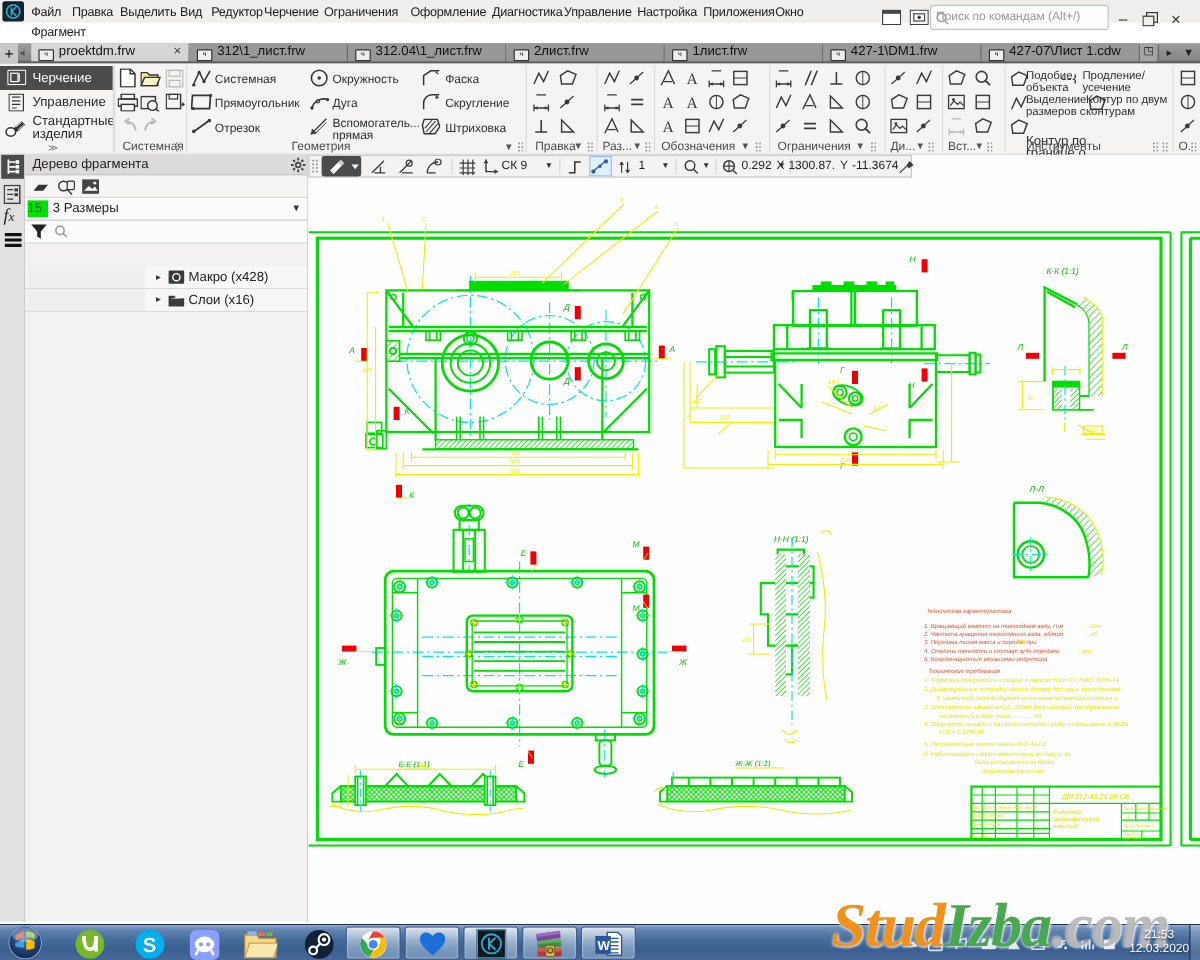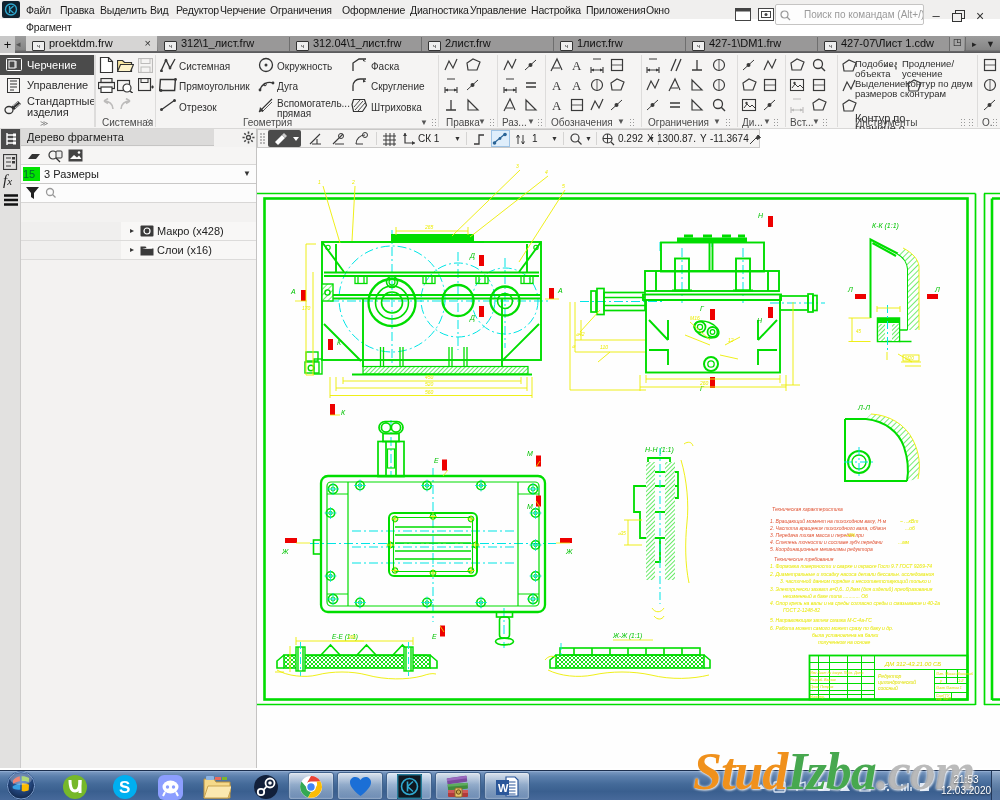--- a/index.html
+++ b/index.html
@@ -3,21 +3,21 @@
 <meta charset="utf-8">
 <style>
 *{margin:0;padding:0;box-sizing:border-box}
 html,body{width:1000px;height:800px;overflow:hidden}
 body{position:relative;font-family:"Liberation Sans",sans-serif;background:#fff;font-size:12px}
 .abs{position:absolute}
 
 #menubar{left:0;top:0;width:1000px;height:19px;background:#f0efee;position:absolute}
 #menubar .mi{position:absolute;top:4px;color:#1c1c1c;font-size:10.5px;letter-spacing:-0.2px}
 #logo{position:absolute;left:2px;top:1px;width:18px;height:17px;background:#10222e;border-radius:2px}
-#srch{position:absolute;left:775px;top:4px;width:149px;height:21px;border:1px solid #c5c4c3;background:#fdfdfd;border-radius:2px;color:#9a9a9a;font-size:10px;line-height:19px;padding-left:28px;white-space:nowrap;overflow:hidden}
+#srch{position:absolute;left:775px;top:4px;width:149px;height:21px;border:1px solid #c5c4c3;background:#fdfdfd;border-radius:2px;color:#9a9a9a;font-size:10px;line-height:19px;padding-left:4px;white-space:nowrap;overflow:hidden}
 .winbtn{position:absolute;top:8px;width:16px;height:16px;color:#333;font-size:13px;text-align:center;line-height:16px}
 
 #tabbar{left:0;top:36px;width:1000px;height:17px;background:linear-gradient(#9d9d9d,#868686 80%,#5c5c5e 94%);position:absolute}
 .tab{position:absolute;top:0;height:15px;font-size:11px;color:#111;padding-top:1px}
 .tabsep{position:absolute;top:1px;width:1px;height:14px;background:#6e6e6e}
 .ticon{display:inline-block;width:13px;height:10px;border:1px solid #333;background:#eee;border-radius:1px;margin:0 4px 0 6px;vertical-align:-1px;font-size:6px;line-height:8px;text-align:center;color:#222}
 
 #toolbar{left:0;top:53px;width:1000px;height:76px;background:#f5f4f3;position:absolute;border-bottom:1px solid #d9d8d7}
 .grplabel{position:absolute;top:64px;font-size:10px;color:#4a4a4a;white-space:nowrap}
 .vsep{position:absolute;top:2px;height:72px;width:1px;background:#dddcdb}
@@ -472,21 +472,21 @@
       <path d="M3 4h5M3 8h5M3 12h5" stroke="#3a3a3a"></path>
       <rect x="9" y="3" width="3" height="2.5" fill="#3a3a3a"></rect>
       <rect x="9" y="7" width="3" height="2.5" fill="#3a3a3a"></rect>
     </svg>
  <div class="abs" style="left:3px;top:43px;font-family:'Liberation Serif',serif;font-style:italic;font-size:15px;color:#222">f<span style="font-size:11px">x</span></div>
  <svg class="abs" style="left:3px;top:64px" width="16" height="14">
       <path d="M1 2.5h14M1 7h14M1 11.5h14" stroke="#111" stroke-width="2.6"></path>
     </svg>
 </div>
 <div id="lpanel">
- <div class="abs" style="left:0;top:0;width:193px;height:17px;background:#dcdbda;border-bottom:1px solid #c6c5c4;font-size:11px;color:#222;padding:2px 0 0 6px">Дерево фрагмента
+ <div class="abs" style="left:0;top:0;width:235px;height:17px;background:#dcdbda;border-bottom:1px solid #c6c5c4;font-size:11px;color:#222;padding:2px 0 0 6px">Дерево фрагмента
    <svg class="abs" style="left:221px;top:2px" width="13" height="13">
         <circle cx="6.5" cy="6.5" r="2" fill="none" stroke="#444" stroke-width="1.3"></circle>
         <g stroke="#444" stroke-width="1.6">
           <path d="M6.5 0.5v2.2M6.5 10.3v2.2M0.5 6.5h2.2M10.3 6.5h2.2M2.3 2.3l1.5 1.5M9.2 9.2l1.5 1.5M10.7 2.3L9.2 3.8M3.8 9.2l-1.5 1.5"></path>
         </g>
       </svg>
  </div>
  <div class="abs" style="left:0;top:18px;width:235px;height:18px;background:#f6f5f4;border-bottom:1px solid #d8d7d6">
    <svg class="abs" style="left:6px;top:4px" width="15" height="10">
         <path d="M1 8l4-5h8l-4 5z" fill="#333"></path>
@@ -565,21 +565,21 @@
       <circle cx="11" cy="3" r="2.5" fill="none" stroke="#3a3a3a"></circle>
     </svg>
  <div class="abs" style="left:118px;top:2px;width:1px;height:13px;background:#d5d4d3"></div>
  <svg class="abs" style="left:124px;top:2px" width="15" height="14">
       <path d="M1 4h13M1 8h13M1 12h13M4 1v13M8 1v13M12 1v13" stroke="#3a3a3a" stroke-width="1"></path>
     </svg>
  <svg class="abs" style="left:144px;top:2px" width="14" height="14">
       <path d="M3 1v10h10" stroke="#3a3a3a" stroke-width="1.2" fill="none"></path>
       <path d="M3 1l-2 3h4zM13 11l-3-2v4z" fill="#3a3a3a"></path>
     </svg>
- <div class="abs" style="left:160px;top:3px;font-size:10px;color:#222">СК 1</div>
+ <div class="abs" style="left:160px;top:3px;font-size:10px;color:#222">СК 9</div>
  <div class="abs" style="left:196px;top:5px;font-size:7px;color:#333">▼</div>
  <div class="abs" style="left:208px;top:2px;width:1px;height:13px;background:#d5d4d3"></div>
  <svg class="abs" style="left:214px;top:2px" width="15" height="14">
       <path d="M2 12h5V3h5" stroke="#3a3a3a" stroke-width="1.3" fill="none"></path>
     </svg>
  <div class="abs" style="left:233px;top:0;width:19px;height:17px;background:#dfeefb;border:1px solid #9ec3e5"><svg width="17" height="15">
         <path d="M2 12L13 3" stroke="#2a6496" stroke-width="1.1"></path>
         <circle cx="2.5" cy="12" r="1.8" fill="#2a6496"></circle>
         <circle cx="13" cy="3.5" r="1.8" fill="#2a6496"></circle>
         <circle cx="8" cy="7.5" r="1.4" fill="#2a6496"></circle>

